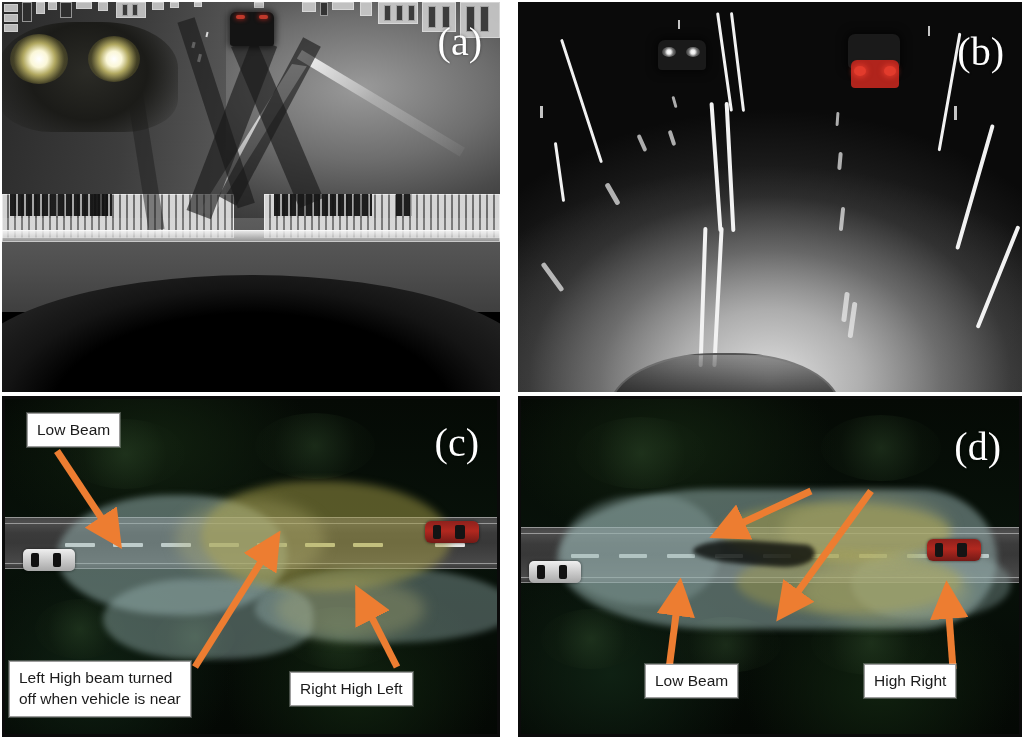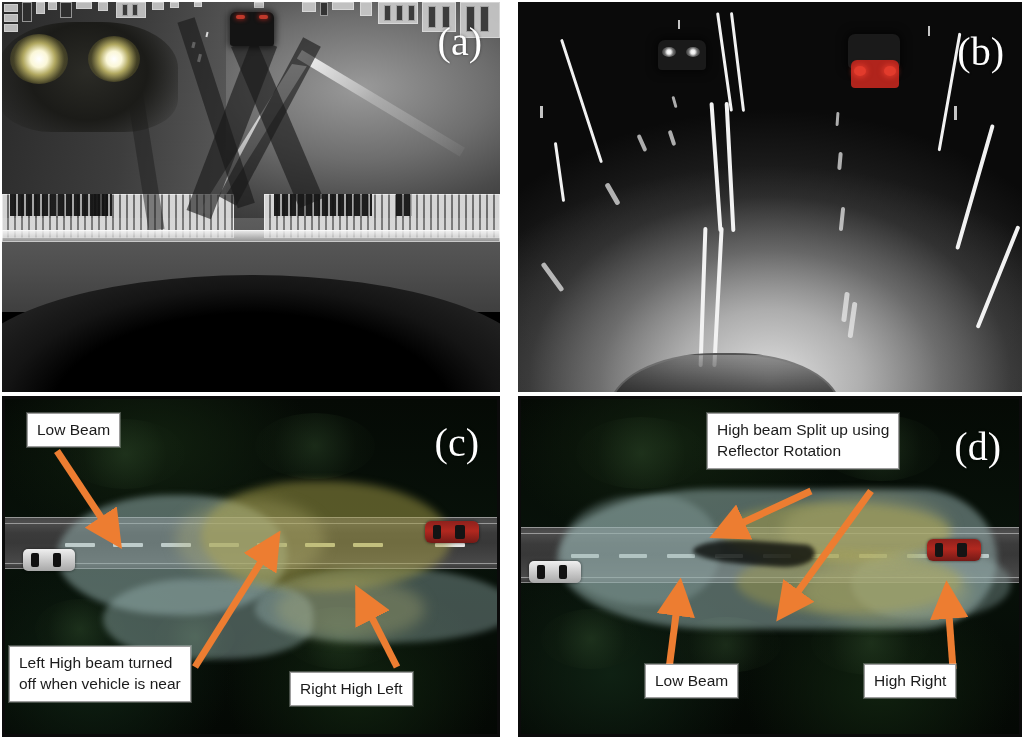--- a/index.html
+++ b/index.html
@@ -409,21 +409,21 @@
         <marker id="ahC" markerWidth="5.5" markerHeight="5.5" refX="2.4" refY="2.75" orient="auto">
           <path d="M0,0 L5.5,2.75 L0,5.5 z" fill="#ED7D31"></path>
         </marker>
       </defs>
       <line x1="52" y1="52" x2="105" y2="132" stroke="#ED7D31" stroke-width="7" marker-end="url(#ahC)"></line>
       <line x1="190" y1="268" x2="264" y2="150" stroke="#ED7D31" stroke-width="7" marker-end="url(#ahC)"></line>
       <line x1="392" y1="268" x2="360" y2="205" stroke="#ED7D31" stroke-width="7" marker-end="url(#ahC)"></line>
     </svg>
 
     <div class="callout" style="left:22px; top:14px;">Low Beam</div>
-    <div class="callout" style="left:4px; top:247px;">Left High beam turned
+    <div class="callout" style="left:4px; top:262px;">Left High beam turned
 off when vehicle is near</div>
     <div class="callout" style="left:285px; top:273px;">Right High Left</div>
 
     <span class="panel-letter" style="right:18px; top:20px;">(c)</span>
   </div>
 
   <div class="panel" id="panel-d">
     <div class="cd-bg"></div>
     <div class="cd-bush" style="left:20px;  top:210px; width:100px; height:60px;"></div>
     <div class="cd-bush" style="left:150px; top:218px; width:110px; height:56px;"></div>
@@ -480,21 +480,19 @@
         <marker id="ahD" markerWidth="5.5" markerHeight="5.5" refX="2.4" refY="2.75" orient="auto">
           <path d="M0,0 L5.5,2.75 L0,5.5 z" fill="#ED7D31"></path>
         </marker>
       </defs>
       <line x1="290" y1="92" x2="208" y2="130" stroke="#ED7D31" stroke-width="7" marker-end="url(#ahD)"></line>
       <line x1="350" y1="92" x2="268" y2="205" stroke="#ED7D31" stroke-width="7" marker-end="url(#ahD)"></line>
       <line x1="148" y1="270" x2="157" y2="200" stroke="#ED7D31" stroke-width="7" marker-end="url(#ahD)"></line>
       <line x1="432" y1="270" x2="427" y2="203" stroke="#ED7D31" stroke-width="7" marker-end="url(#ahD)"></line>
     </svg>
 
-    <div class="callout" style="left:186px; top:14px;">High beam Split up using
-Reflector Rotation</div>
     <div class="callout" style="left:124px; top:265px;">Low Beam</div>
     <div class="callout" style="left:343px; top:265px;">High Right</div>
 
     <span class="panel-letter" style="right:18px; top:24px;">(d)</span>
   </div>
 
 </div>
 
 </body></html>

